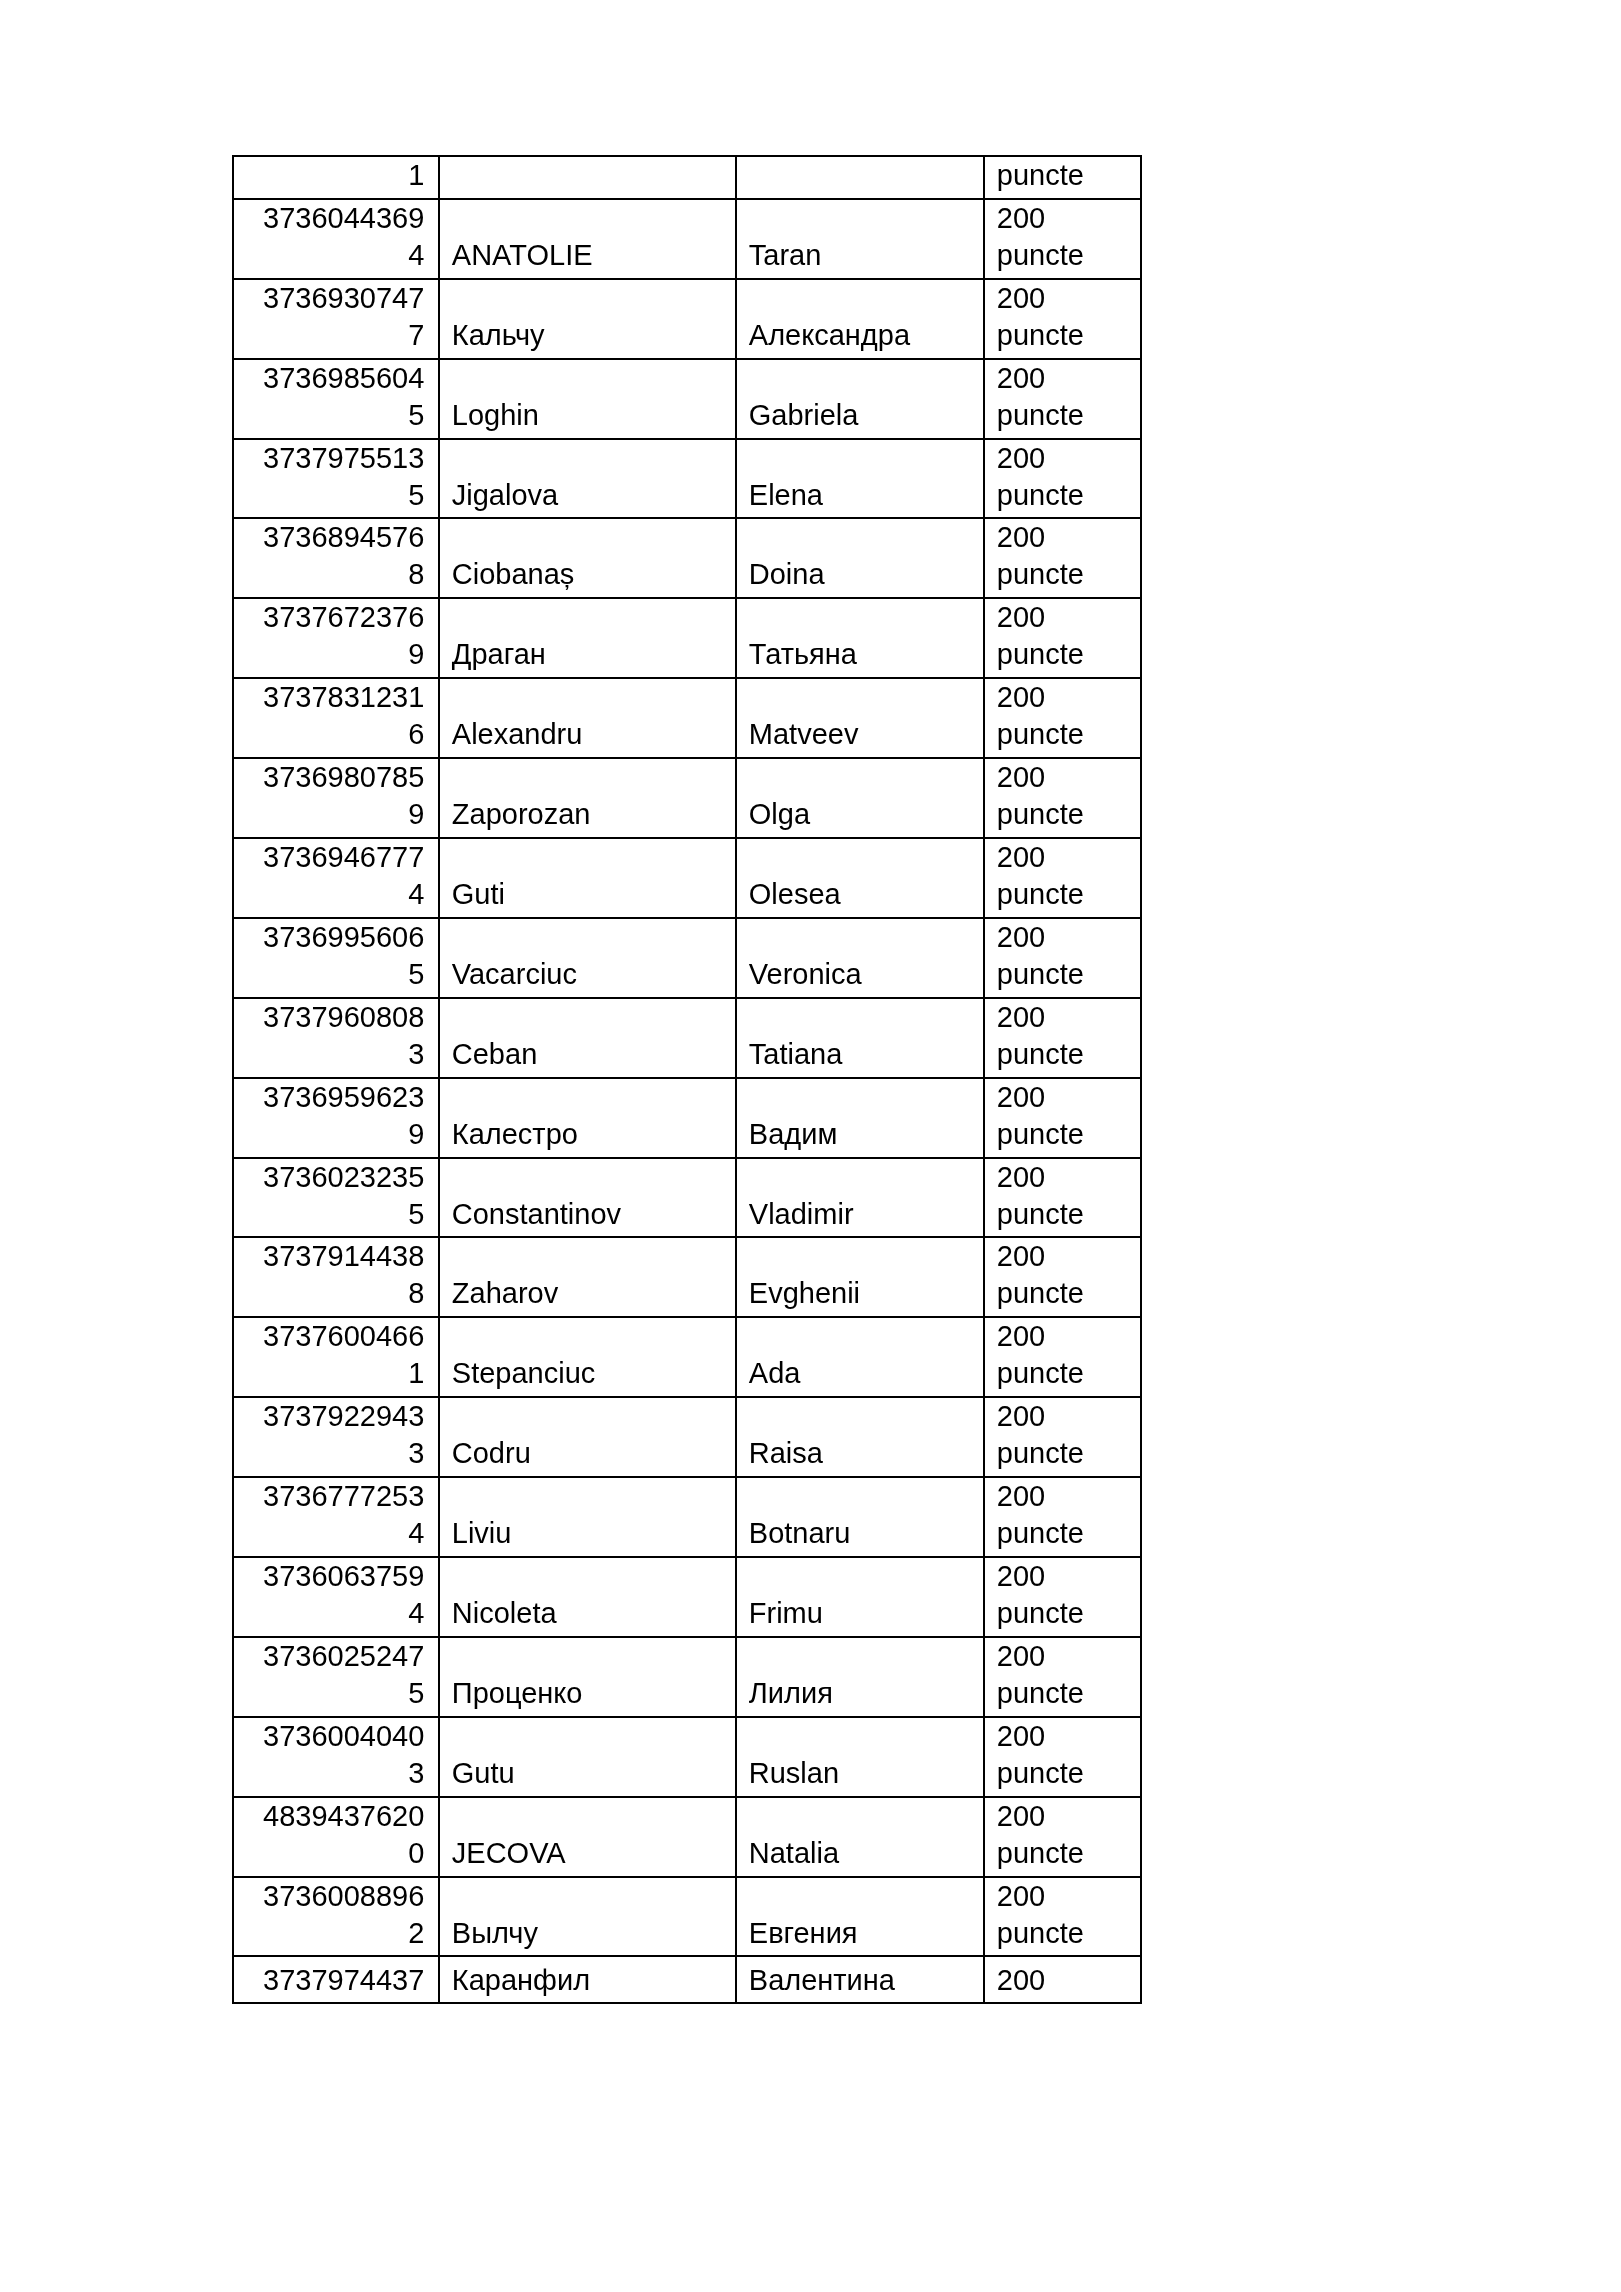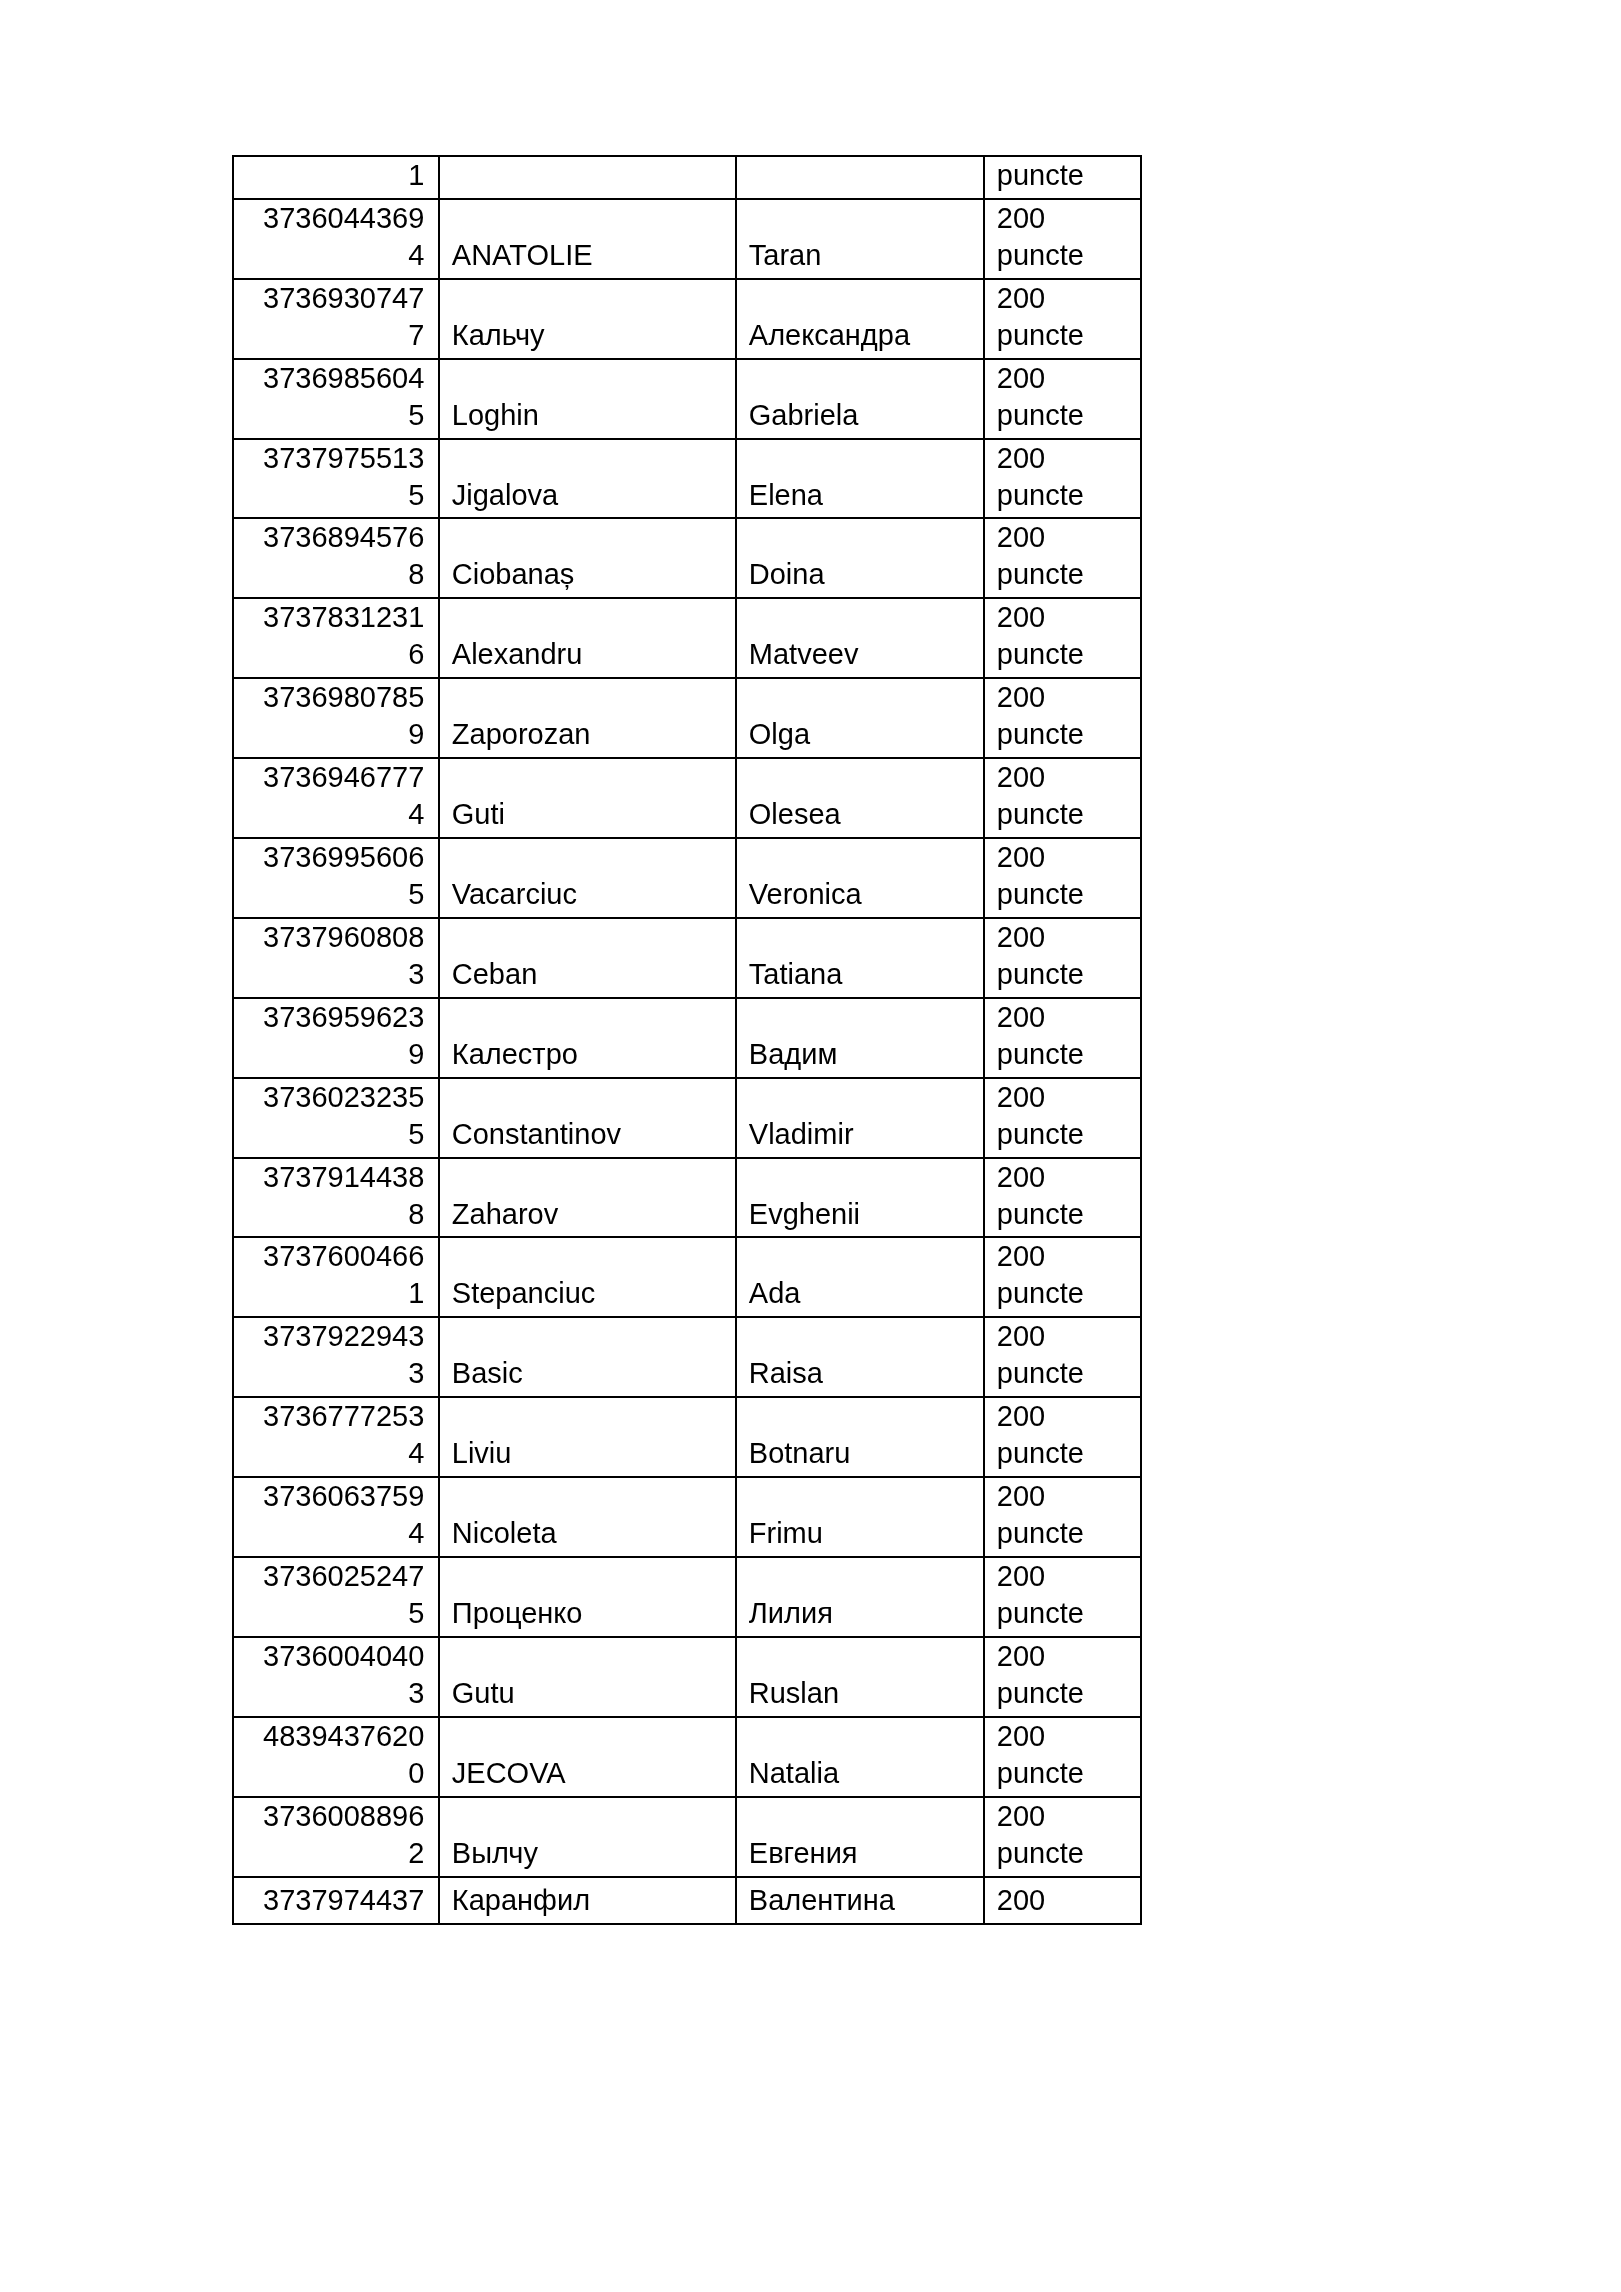--- a/index.html
+++ b/index.html
@@ -155,20 +155,36 @@
     </td>
     <td class="cell-name">
       <div class="line">Doina</div>
     </td>
     <td class="cell-points">
       <div class="line">200</div>
       <div class="line">puncte</div>
     </td>
   </tr>
 
+  <tr class="row row-full">
+    <td class="cell-num">
+      <div class="line">3737672376</div>
+      <div class="line">9</div>
+    </td>
+    <td class="cell-name">
+      <div class="line">Драган</div>
+    </td>
+    <td class="cell-name">
+      <div class="line">Татьяна</div>
+    </td>
+    <td class="cell-points">
+      <div class="line">200</div>
+      <div class="line">puncte</div>
+    </td>
+  </tr>
 
   <tr class="row row-full">
     <td class="cell-num">
       <div class="line">3737831231</div>
       <div class="line">6</div>
     </td>
     <td class="cell-name">
       <div class="line">Alexandru</div>
     </td>
     <td class="cell-name">
@@ -316,21 +332,21 @@
       <div class="line">puncte</div>
     </td>
   </tr>
 
   <tr class="row row-full">
     <td class="cell-num">
       <div class="line">3737922943</div>
       <div class="line">3</div>
     </td>
     <td class="cell-name">
-      <div class="line">Basic</div>
+      <div class="line">Codru</div>
     </td>
     <td class="cell-name">
       <div class="line">Raisa</div>
     </td>
     <td class="cell-points">
       <div class="line">200</div>
       <div class="line">puncte</div>
     </td>
   </tr>
 

